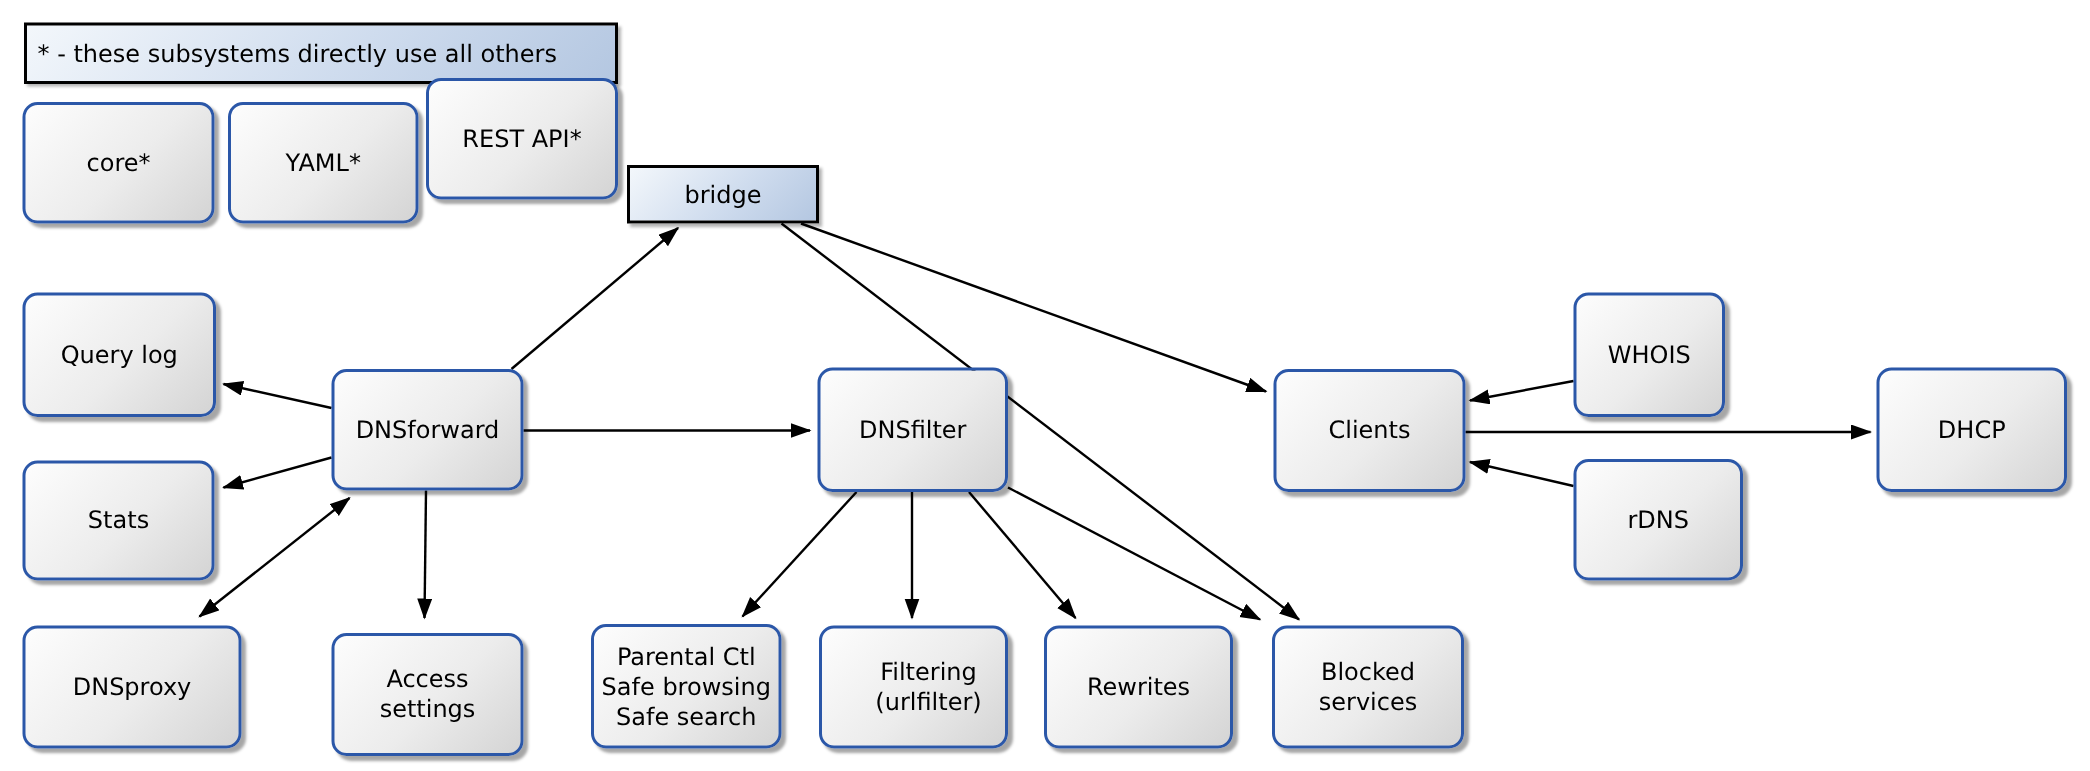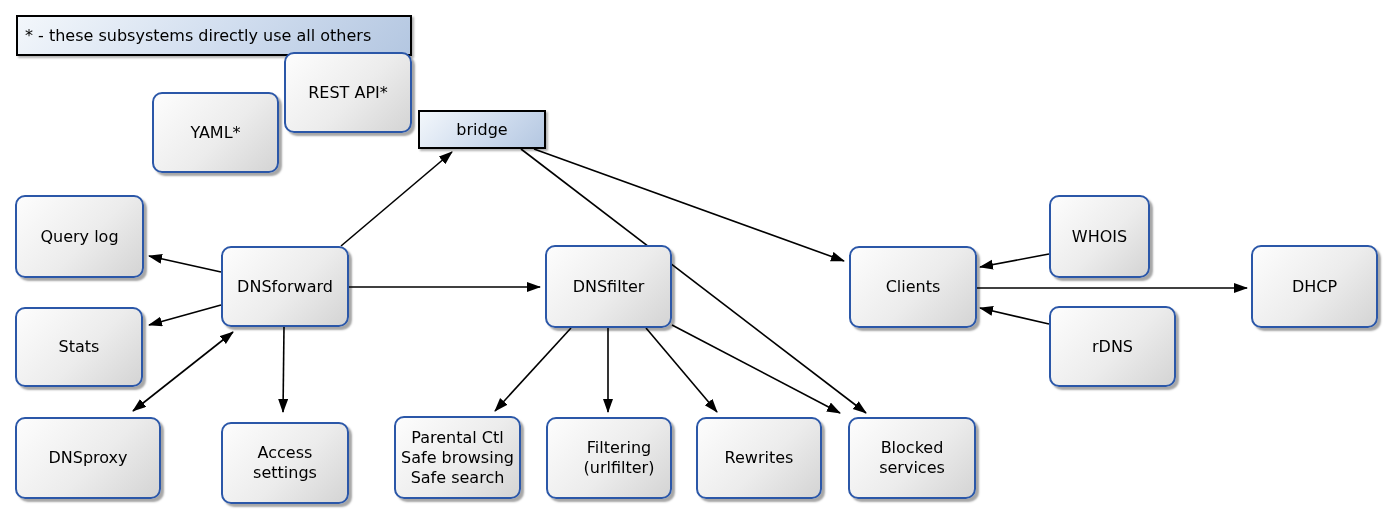--- a/index.html
+++ b/index.html
@@ -87,35 +87,36 @@
         <line x1="521" y1="149" x2="866" y2="413" stroke="#000000" stroke-width="1.6" marker-end="url(#arrowhead)"></line>
         <line x1="1049" y1="254" x2="980" y2="267" stroke="#000000" stroke-width="1.6" marker-end="url(#arrowhead)"></line>
         <line x1="1049" y1="324" x2="980" y2="308" stroke="#000000" stroke-width="1.6" marker-end="url(#arrowhead)"></line>
         <line x1="977" y1="288" x2="1247" y2="288" stroke="#000000" stroke-width="1.6" marker-end="url(#arrowhead)"></line>
       </g>
   </svg>
 
   <div class="node note align-left" id="legend-box" style="left: 16px; top: 15px; width: 396px; height: 41px;">
     <span class="node-label">* - these subsystems directly use all others</span>
   </div>
-    <div class="node rounded" style="left: 152px; top: 68px; width: 127px; height: 81px; margin-top: 24px;"><span class="node-label">YAML*</span></div>
+<div class="node rounded" style="left: 15px; top: 68px; width: 128px; height: 81px;"><span class="node-label">core*</span></div>
+    <div class="node rounded" style="left: 152px; top: 68px; width: 127px; height: 81px;"><span class="node-label">YAML*</span></div>
     <div class="node rounded" style="left: 284px; top: 52px; width: 128px; height: 81px;"><span class="node-label">REST API*</span></div>
     <div class="node note" style="left: 418px; top: 110px; width: 128px; height: 39px;"><span class="node-label">bridge</span></div>
     <div class="node rounded" style="left: 15px; top: 195px; width: 129px; height: 83px;"><span class="node-label">Query log</span></div>
     <div class="node rounded" style="left: 15px; top: 307px; width: 128px; height: 80px;"><span class="node-label">Stats</span></div>
     <div class="node rounded" style="left: 15px; top: 417px; width: 146px; height: 82px;"><span class="node-label">DNSproxy</span></div>
     <div class="node rounded" style="left: 221px; top: 246px; width: 128px; height: 81px;"><span class="node-label">DNSforward</span></div>
     <div class="node rounded" style="left: 221px; top: 422px; width: 128px; height: 82px;"><span class="node-label">Access
 settings</span></div>
     <div class="node rounded" style="left: 394px; top: 416px; width: 127px; height: 83px;"><span class="node-label">Parental Ctl
 Safe browsing
 Safe search</span></div>
     <div class="node rounded" style="left: 545px; top: 245px; width: 127px; height: 83px;"><span class="node-label">DNSfilter</span></div>
     <div class="node rounded" style="left: 546px; top: 417px; width: 126px; height: 82px; padding-left: 20px;"><span class="node-label">Filtering
 (urlfilter)</span></div>
     <div class="node rounded" style="left: 696px; top: 417px; width: 126px; height: 82px; justify-content: center;"><span class="node-label">Rewrites</span></div>
     <div class="node rounded" style="left: 848px; top: 417px; width: 128px; height: 82px;"><span class="node-label">Blocked
 services</span></div>
     <div class="node rounded" style="left: 849px; top: 246px; width: 128px; height: 82px;"><span class="node-label">Clients</span></div>
     <div class="node rounded" style="left: 1049px; top: 195px; width: 101px; height: 83px;"><span class="node-label">WHOIS</span></div>
-    <div class="node rounded" style="left: 1049px; top: 306px; width: 127px; height: 81px;"><span class="node-label">rDNS</span></div>
+    <div class="node rounded" style="left: 1049px; top: 306px; width: 113px; height: 81px;"><span class="node-label">rDNS</span></div>
     <div class="node rounded" style="left: 1251px; top: 245px; width: 127px; height: 83px;"><span class="node-label">DHCP</span></div>
   </div>
 
 </body></html>

